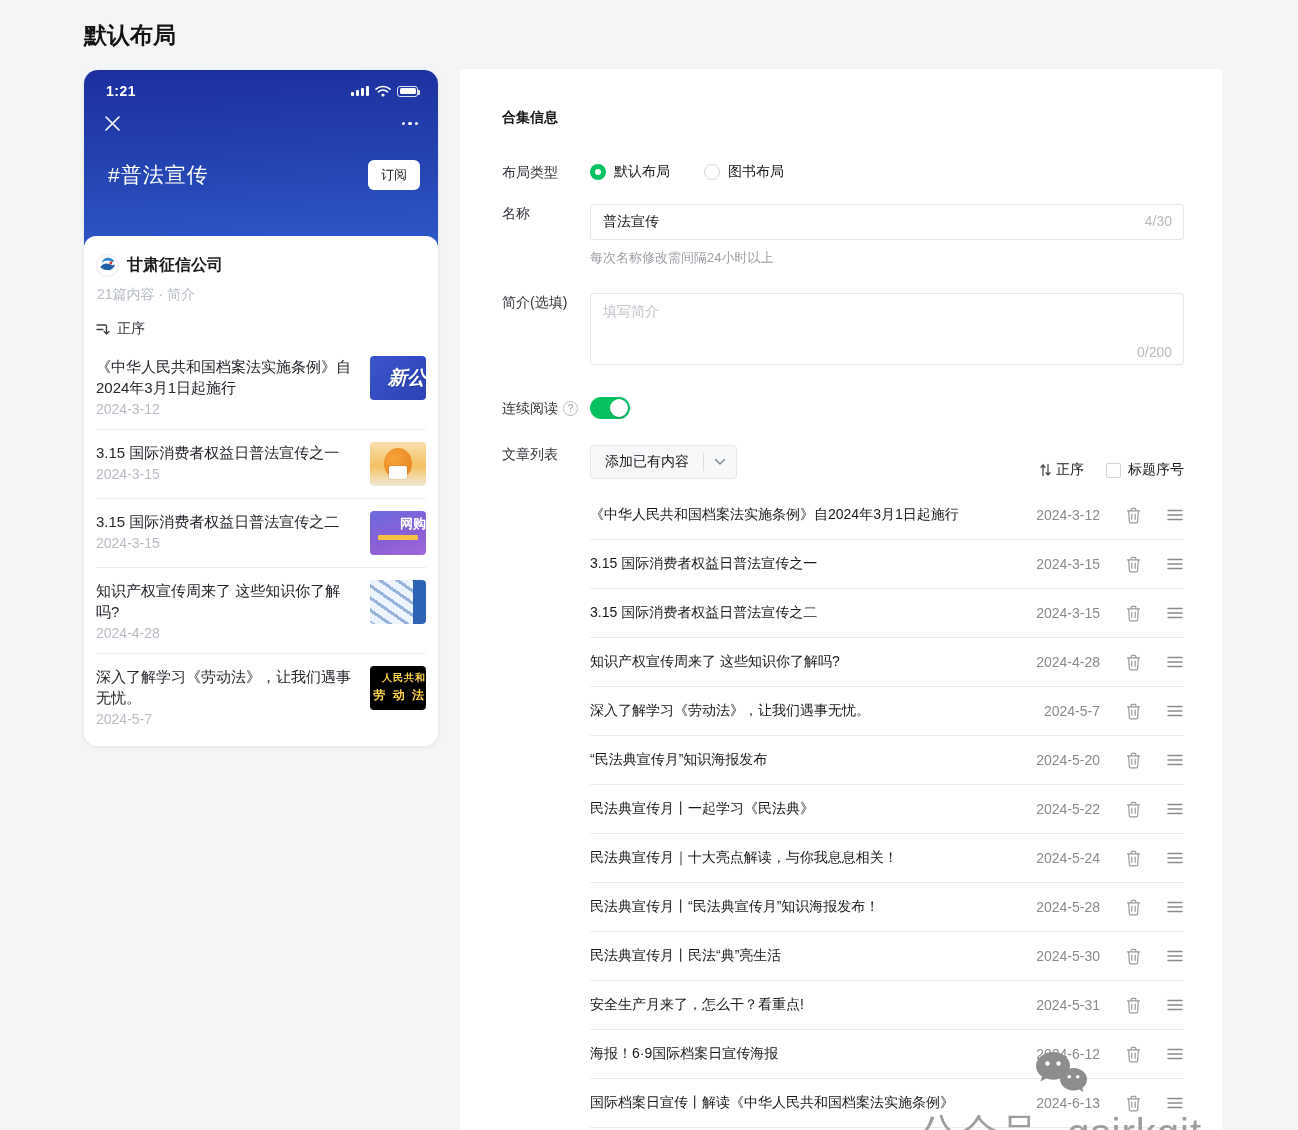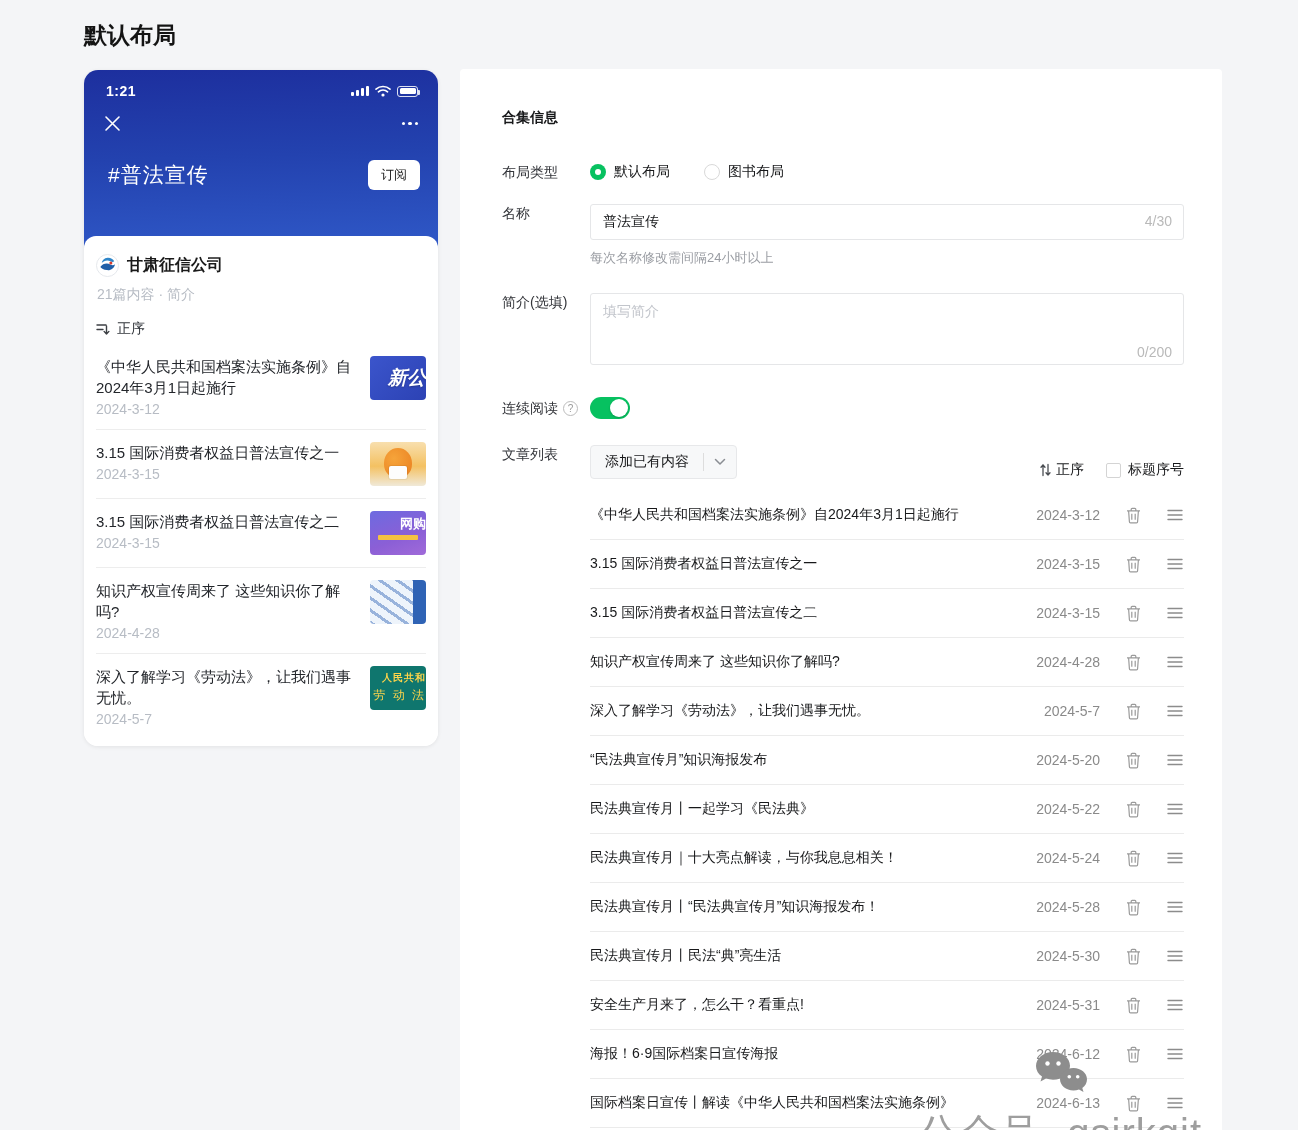--- a/index.html
+++ b/index.html
@@ -48,35 +48,35 @@
   .phone-sort { display:flex; align-items:center; gap:6px; margin-top:16px; color:#30343a; font-size:14px; }
   .phone-list { margin-top:6px; }
   .phone-item { display:flex; gap:10px; padding:12px 0; border-bottom:1px solid #ededed; }
   .phone-item:last-child { border-bottom:none; }
   .phone-item-main { flex:1; min-width:0; }
   .phone-item-title { font-size:15px; color:#23262b; line-height:21px; }
   .phone-item-date { font-size:14px; color:#b7bcc4; margin-top:3px; }
   .thumb { position:relative; width:56px; height:44px; border-radius:4px; flex-shrink:0; overflow:hidden;
            display:flex; flex-direction:column; align-items:flex-end; justify-content:center; }
   .thumb .t1 { position:relative; z-index:2; color:#fff; font-weight:800; }
-  .thumb .t2 { position:relative; z-index:2; color:#fff; font-weight:400; }
+  .thumb .t2 { position:relative; z-index:2; color:#fff; font-weight:700; }
   .thumb-notice { background:linear-gradient(135deg,#3b55cc,#2c42b4); }
   .thumb-notice .t1 { font-size:19px; font-style:italic; text-shadow:0 1px 2px rgba(0,0,0,.25); }
   .thumb-balloon { background:linear-gradient(180deg,#f8dfae 0%,#f4c162 55%,#f0e9d8 100%); }
   .thumb-balloon::before { content:""; position:absolute; left:14px; top:6px; width:28px; height:30px;
       background:radial-gradient(circle at 35% 35%,#f6a43a,#e97e1f); border-radius:50% 50% 46% 46%; }
   .thumb-balloon::after { content:""; position:absolute; left:19px; bottom:7px; width:18px; height:13px; background:#fdfdfd; border-radius:2px; box-shadow:0 0 0 1px rgba(0,0,0,.05); }
   .thumb-shop { background:linear-gradient(160deg,#6d6ae0 0%,#8b5fd6 60%,#a06ad9 100%); }
   .thumb-shop .t1 { font-size:13px; margin-top:-18px; }
   .thumb-shop::after { content:""; position:absolute; left:8px; right:8px; bottom:15px; height:5px; background:#f5c242; border-radius:1px; }
   .thumb-ip { background:
       linear-gradient(90deg,rgba(47,99,181,0) 0 76%,#2f63b5 76%),
       repeating-linear-gradient(35deg,rgba(47,99,181,.45) 0 3px,transparent 3px 10px),
       #eef4fb; }
-  .thumb-labor { background:#0f766e; justify-content:flex-end; padding-bottom:6px; }
+  .thumb-labor { background:#000000; justify-content:flex-end; padding-bottom:6px; }
   .thumb-labor .t1 { font-size:10px; color:#ffd54a; letter-spacing:1px; }
   .thumb-labor .t2 { font-size:12px; color:#ffd54a; letter-spacing:2px; margin-top:2px; }
 
   
   .panel {
     position:absolute; left:460px; top:69px; width:762px; height:1160px;
     background:#fff; border-radius:4px 4px 0 0; padding:40px 38px 0 42px;
   }
   .section-title { font-size:14px; font-weight:700; color:#17181a; margin-bottom:36px; }
   .form-row { display:flex; align-items:flex-start; }

